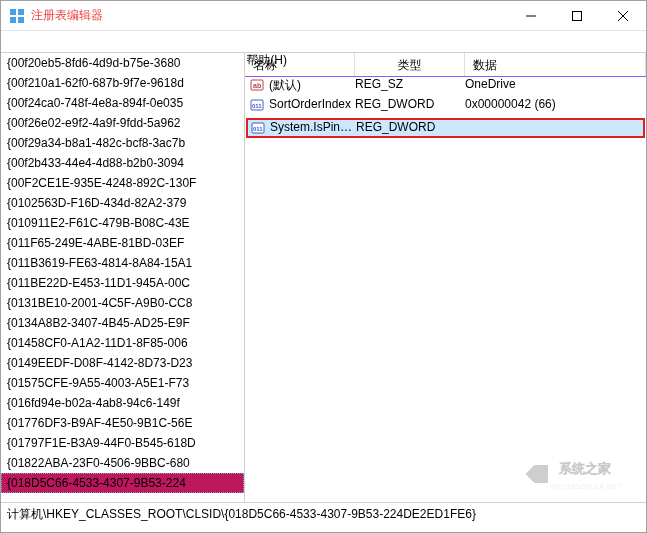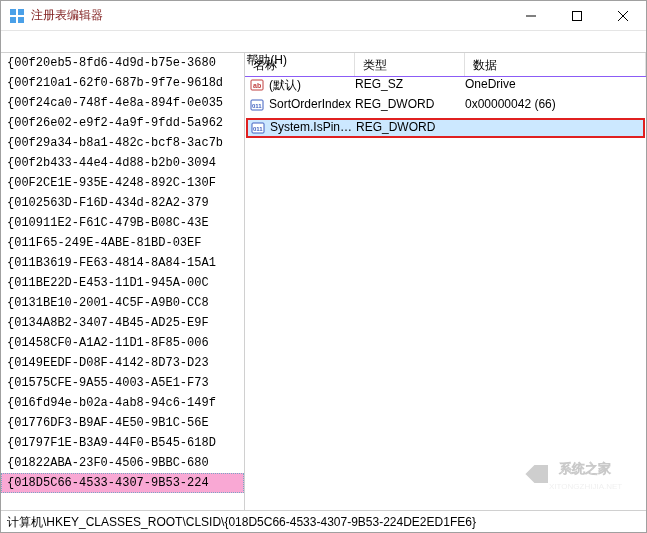--- a/index.html
+++ b/index.html
@@ -2,52 +2,52 @@
 <html><head>
 <meta charset="utf-8">
 <style>
 * { box-sizing: border-box; margin: 0; padding: 0; font-family: "Microsoft YaHei", "SimSun", Arial, sans-serif; }
 body { width: 647px; height: 533px; background: #fff; overflow: hidden; position: relative; }
 
 .window { border: 1px solid #a0a0a0; width: 647px; height: 533px; display: flex; flex-direction: column; background: #fff; }
 
 .titlebar { height: 30px; display: flex; align-items: center; background: #fff; border-bottom: 1px solid #e5e5e5; }
 .titlebar-icon { width: 16px; height: 16px; margin: 0 6px 0 8px; }
-.titlebar-title { font-size: 12px; flex: 1; color: #7f1d1d; }
+.titlebar-title { font-size: 12px; flex: 1; color: #ef4444; }
 .titlebar-buttons { display: flex; }
 .titlebar-btn { width: 46px; height: 30px; display: flex; align-items: center; justify-content: center; }
 .titlebar-btn svg { width: 10px; height: 10px; }
 
 .menubar { height: 22px; display: flex; align-items: center; padding: 0 2px; font-size: 12px; border-bottom: 1px solid #d0d0d0; }
 .menu-item { padding: 2px 8px; cursor: default; margin-top: 37px; }
 
 .content { flex: 1; display: flex; overflow: hidden; }
 
 .tree-pane { width: 244px; border-right: 1px solid #d0d0d0; overflow-y: scroll; overflow-x: hidden; background: #fff; font-size: 12px; }
-.tree-item { padding: 3px 4px 3px 6px; white-space: nowrap; overflow: hidden; cursor: default; font-family: Liberation Mono, monospace; }
-.tree-item.selected { background: #f9a8d4; border: 1px dotted #7aa7c7; padding: 2px 3px 2px 5px; }
+.tree-item { padding: 3px 4px 3px 6px; white-space: nowrap; overflow: hidden; cursor: default; font-family: Liberation Sans, sans-serif; }
+.tree-item.selected { background: #be185d; border: 1px dotted #7aa7c7; padding: 2px 3px 2px 5px; }
 
 .list-pane { flex: 1; display: flex; flex-direction: column; overflow: hidden; }
 .list-header { display: flex; height: 24px; border-bottom: 1px solid #8b5cf6; font-size: 12px; }
 .list-header-col { padding: 4px 8px; border-right: 1px solid #e0e0e0; }
 .col-name { width: 110px; }
-.col-type { width: 110px; }
+.col-type { width: 110px; text-align: center; }
 .col-data { flex: 1; }
 
 .list-body { flex: 1; overflow: auto; position: relative; }
 .list-row { display: flex; height: 20px; align-items: flex-start; font-size: 12px; padding-left: 4px; }
 .list-row.highlighted { border: 2px solid #e02020; margin: 1px; padding-left: 2px; }
 .list-row.highlighted.selected-row { background: #cce8ff; }
 .row-icon { width: 16px; height: 16px; margin-right: 4px; flex-shrink: 0; }
 .row-name { width: 86px; overflow: hidden; text-overflow: ellipsis; white-space: nowrap; }
 .list-row.highlighted .row-name { width: 86px; }
 .row-type { width: 110px; overflow: hidden; white-space: nowrap; }
 .row-data { flex: 1; overflow: hidden; white-space: nowrap; }
 
-.statusbar { height: 22px; border-top: 1px solid #d0d0d0; font-size: 12px; padding: 3px 6px; font-family: "SimSun", Arial, sans-serif; overflow: hidden; white-space: nowrap; }
+.statusbar { height: 30px; border-top: 1px solid #d0d0d0; font-size: 12px; padding: 3px 6px; font-family: "SimSun", Arial, sans-serif; overflow: hidden; white-space: nowrap; }
 
 .watermark { position: absolute; right: 18px; bottom: 30px; opacity: 0.45; pointer-events: none; }
 .watermark svg { width: 120px; height: 50px; }
 
 ::-webkit-scrollbar { width: 17px; height: 17px; }
 ::-webkit-scrollbar-track { background: #f0f0f0; }
 ::-webkit-scrollbar-thumb { background: #c0c0c0; border: 1px solid #a0a0a0; }
 ::-webkit-scrollbar-button { background: #f0f0f0; height: 17px; border: 1px solid #d0d0d0; }
 </style>
 </head>

